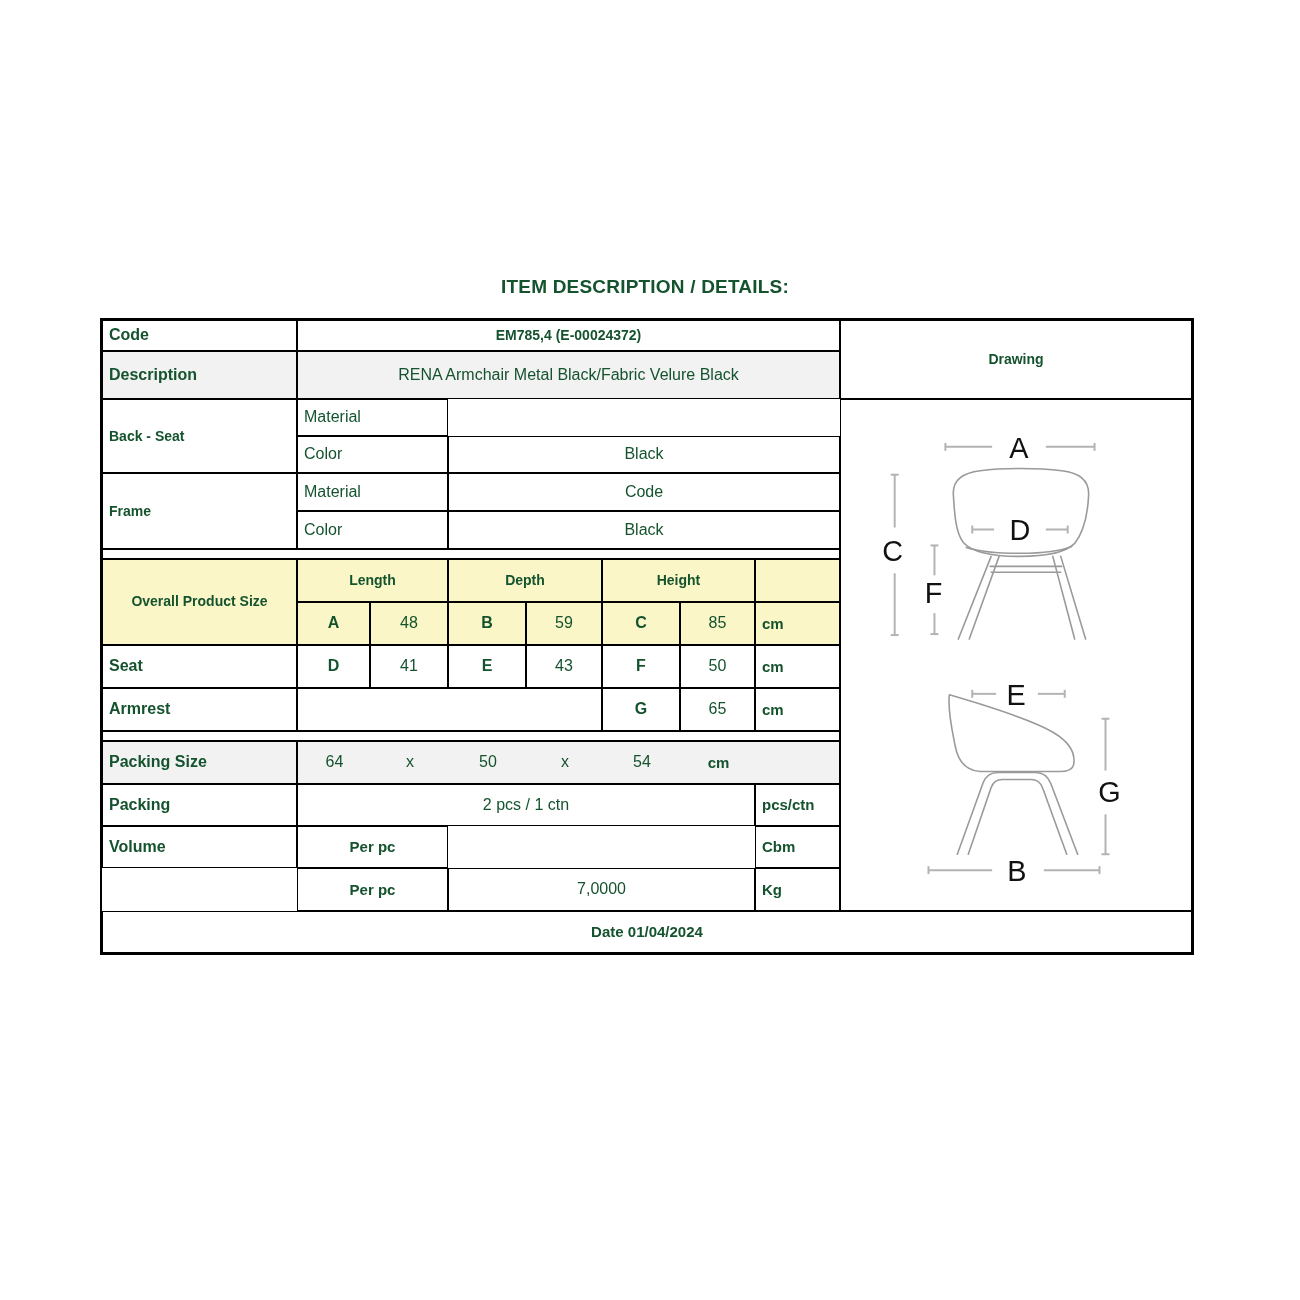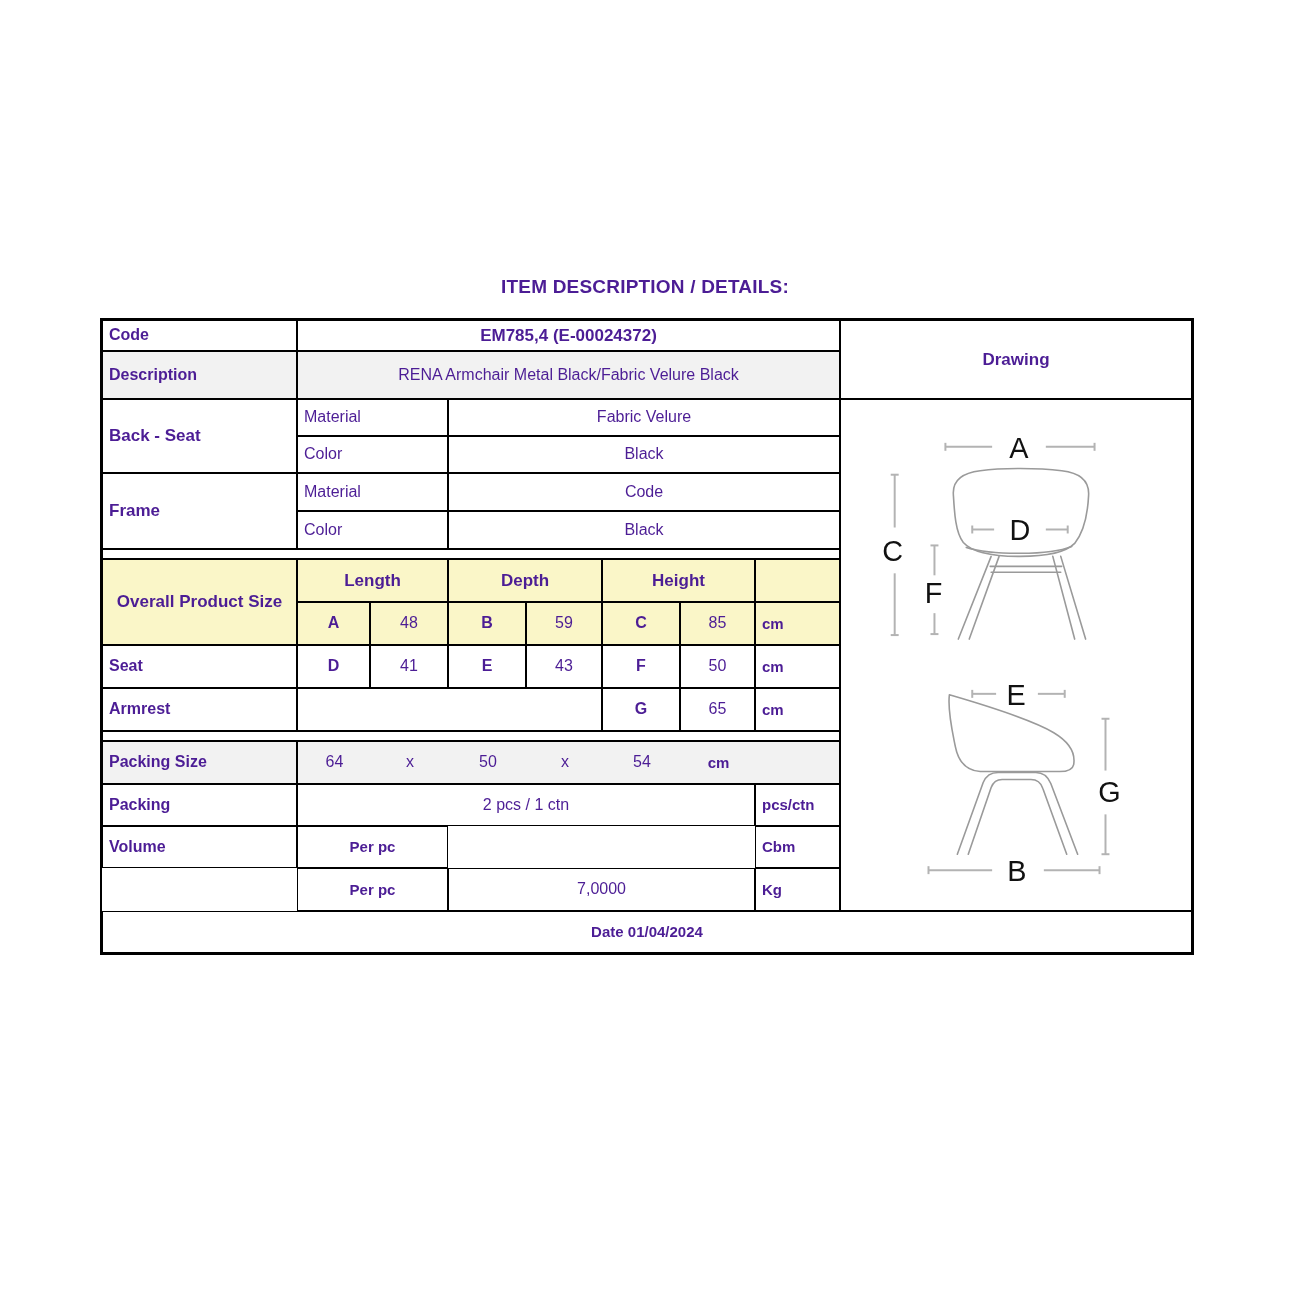--- a/index.html
+++ b/index.html
@@ -1,30 +1,30 @@
 <!DOCTYPE html>
 <html><head>
 <meta charset="utf-8">
 <style>
   html,body{margin:0;padding:0;background:#ffffff;}
   #page{position:relative;width:1300px;height:960px;background:#ffffff;
-        font-family:"Liberation Sans",sans-serif;color:#4c1d95;}
+        font-family:"Liberation Sans",sans-serif;color:#14532d;}
   #doc-title{position:absolute;left:100px;top:276px;width:1090px;
              text-align:center;font-size:19px;font-weight:700;letter-spacing:.2px;}
   #spec-table{position:absolute;left:100px;top:318px;width:1090px;height:633px;
               display:grid;border:2px solid #000;background:#fff;
               grid-template-columns:195px 73px 78px 78px 76px 78px 75px 85px 352px;
               grid-template-rows:31px 48px 37px 37px 38px 38px 10px 43px 43px 43px 43px 10px 43px 42px 42px 43px 42px;}
   .c{border:1px solid #000;box-sizing:border-box;display:flex;align-items:center;
      overflow:hidden;font-size:16px;line-height:1.15;background:#fff;}
   .left{justify-content:flex-start;padding-left:6px;}
   .center{justify-content:center;text-align:center;}
   .b{font-weight:700;}
   .sm{font-size:15px;}
-  .lg{font-size:17px;}
+  .lg{font-size:14px;}
   .gray{background:#f2f2f2;}
   .yellow{background:#faf6c8;}
   .wrap2{line-height:1.55;}
   .pack-vals{display:flex;align-items:center;width:100%;}
   .pack-vals span{display:inline-block;text-align:center;}
   .pv0{width:73px;} .pv1{width:78px;} .pv2{width:78px;} .pv3{width:76px;}
   .pv4{width:78px;} .pv5{width:75px;font-weight:700;font-size:15px;}
   .drawing-cell{padding:0;align-items:stretch;}
   .drawing-cell svg{display:block;width:100%;height:100%;}
   .sk{stroke:#9a9a9a;stroke-width:1.6;fill:none;stroke-linecap:round;stroke-linejoin:round;}
@@ -43,21 +43,20 @@
     <div class="c left b" style="grid-area:1/1/2/2">Code</div>
     <div class="c center b lg" style="grid-area:1/2/2/9">EM785,4 (E-00024372)</div>
 
     <div class="c left b gray" style="grid-area:2/1/3/2">Description</div>
     <div class="c center gray" style="grid-area:2/2/3/9">RENA Armchair Metal Black/Fabric Velure Black</div>
 
     <div class="c left b lg" style="grid-area:3/1/5/2">Back - Seat</div>
 
     <div class="c center b lg" style="grid-area:1/9/3/10">Drawing</div>
     <div class="c left" style="grid-area:3/2/4/4">Material</div>
-    <div class="c center" style="grid-area:3/4/4/9">Fabric Velure</div>
     <div class="c left" style="grid-area:4/2/5/4">Color</div>
     <div class="c center" style="grid-area:4/4/5/9">Black</div>
 
     <div class="c left b lg" style="grid-area:5/1/7/2">Frame</div>
     <div class="c left" style="grid-area:5/2/6/4">Material</div>
     <div class="c center" style="grid-area:5/4/6/9">Code</div>
     <div class="c left" style="grid-area:6/2/7/4">Color</div>
     <div class="c center" style="grid-area:6/4/7/9">Black</div>
 
     <div class="c" style="grid-area:7/1/8/9"></div>

